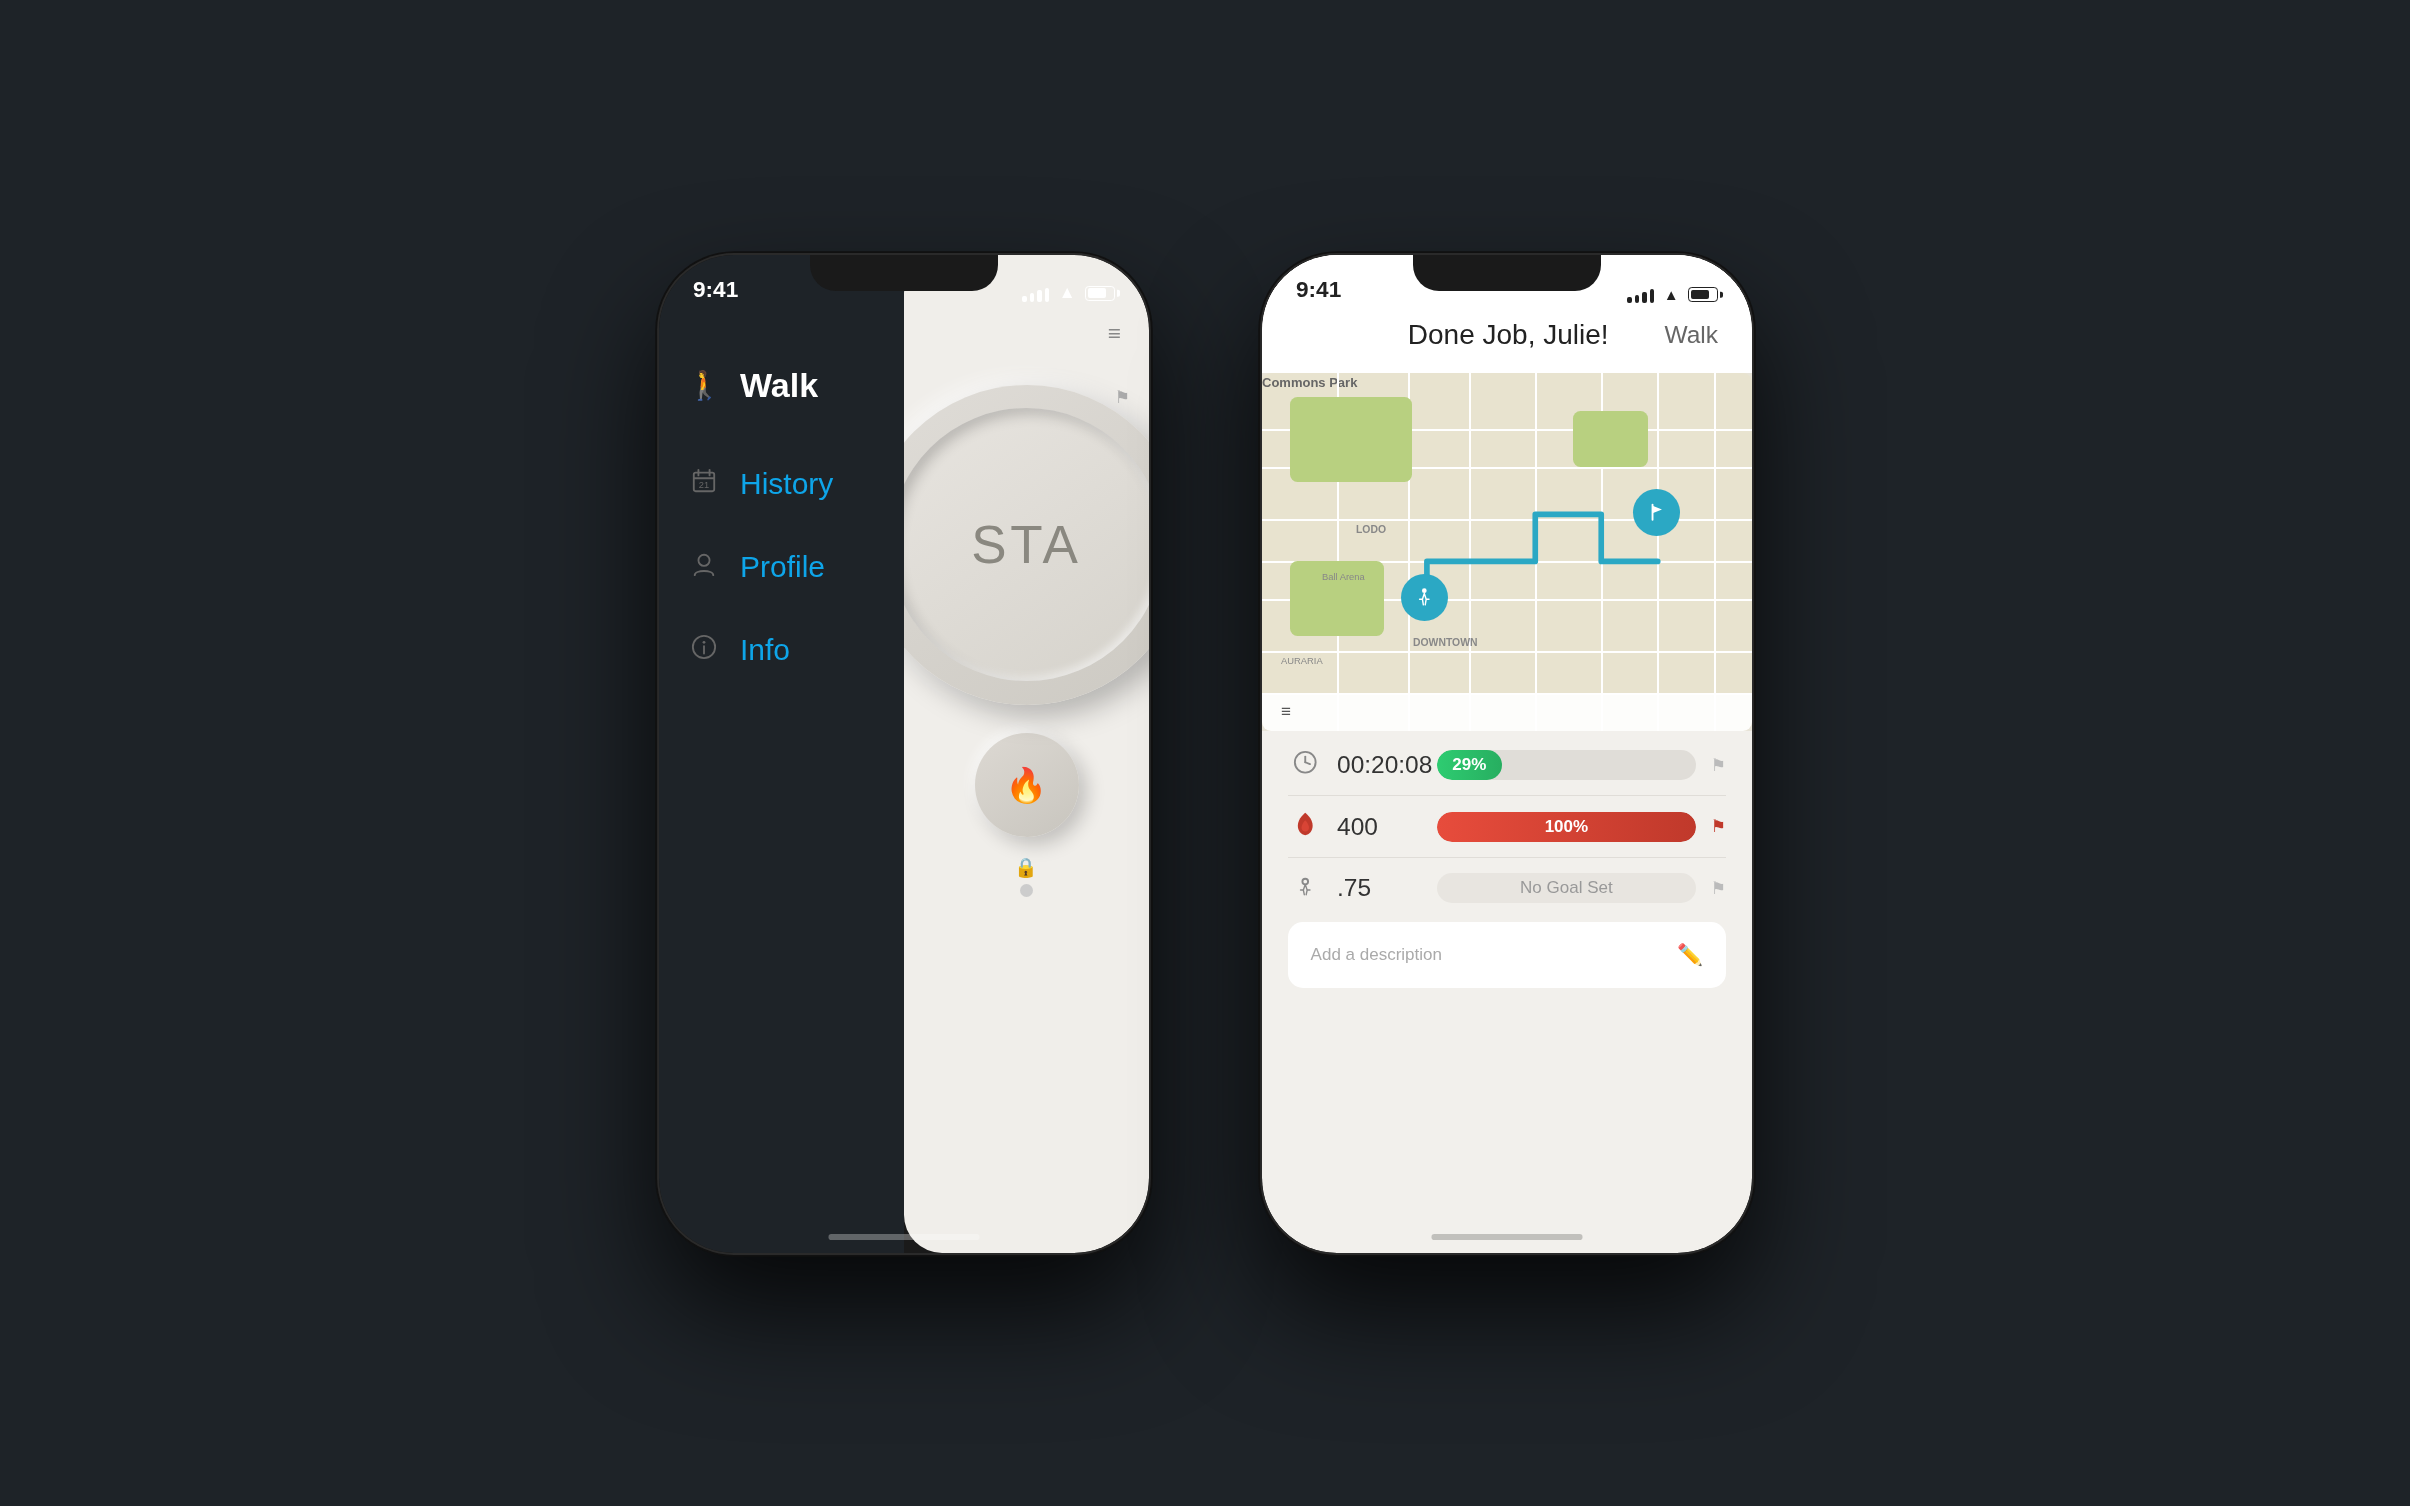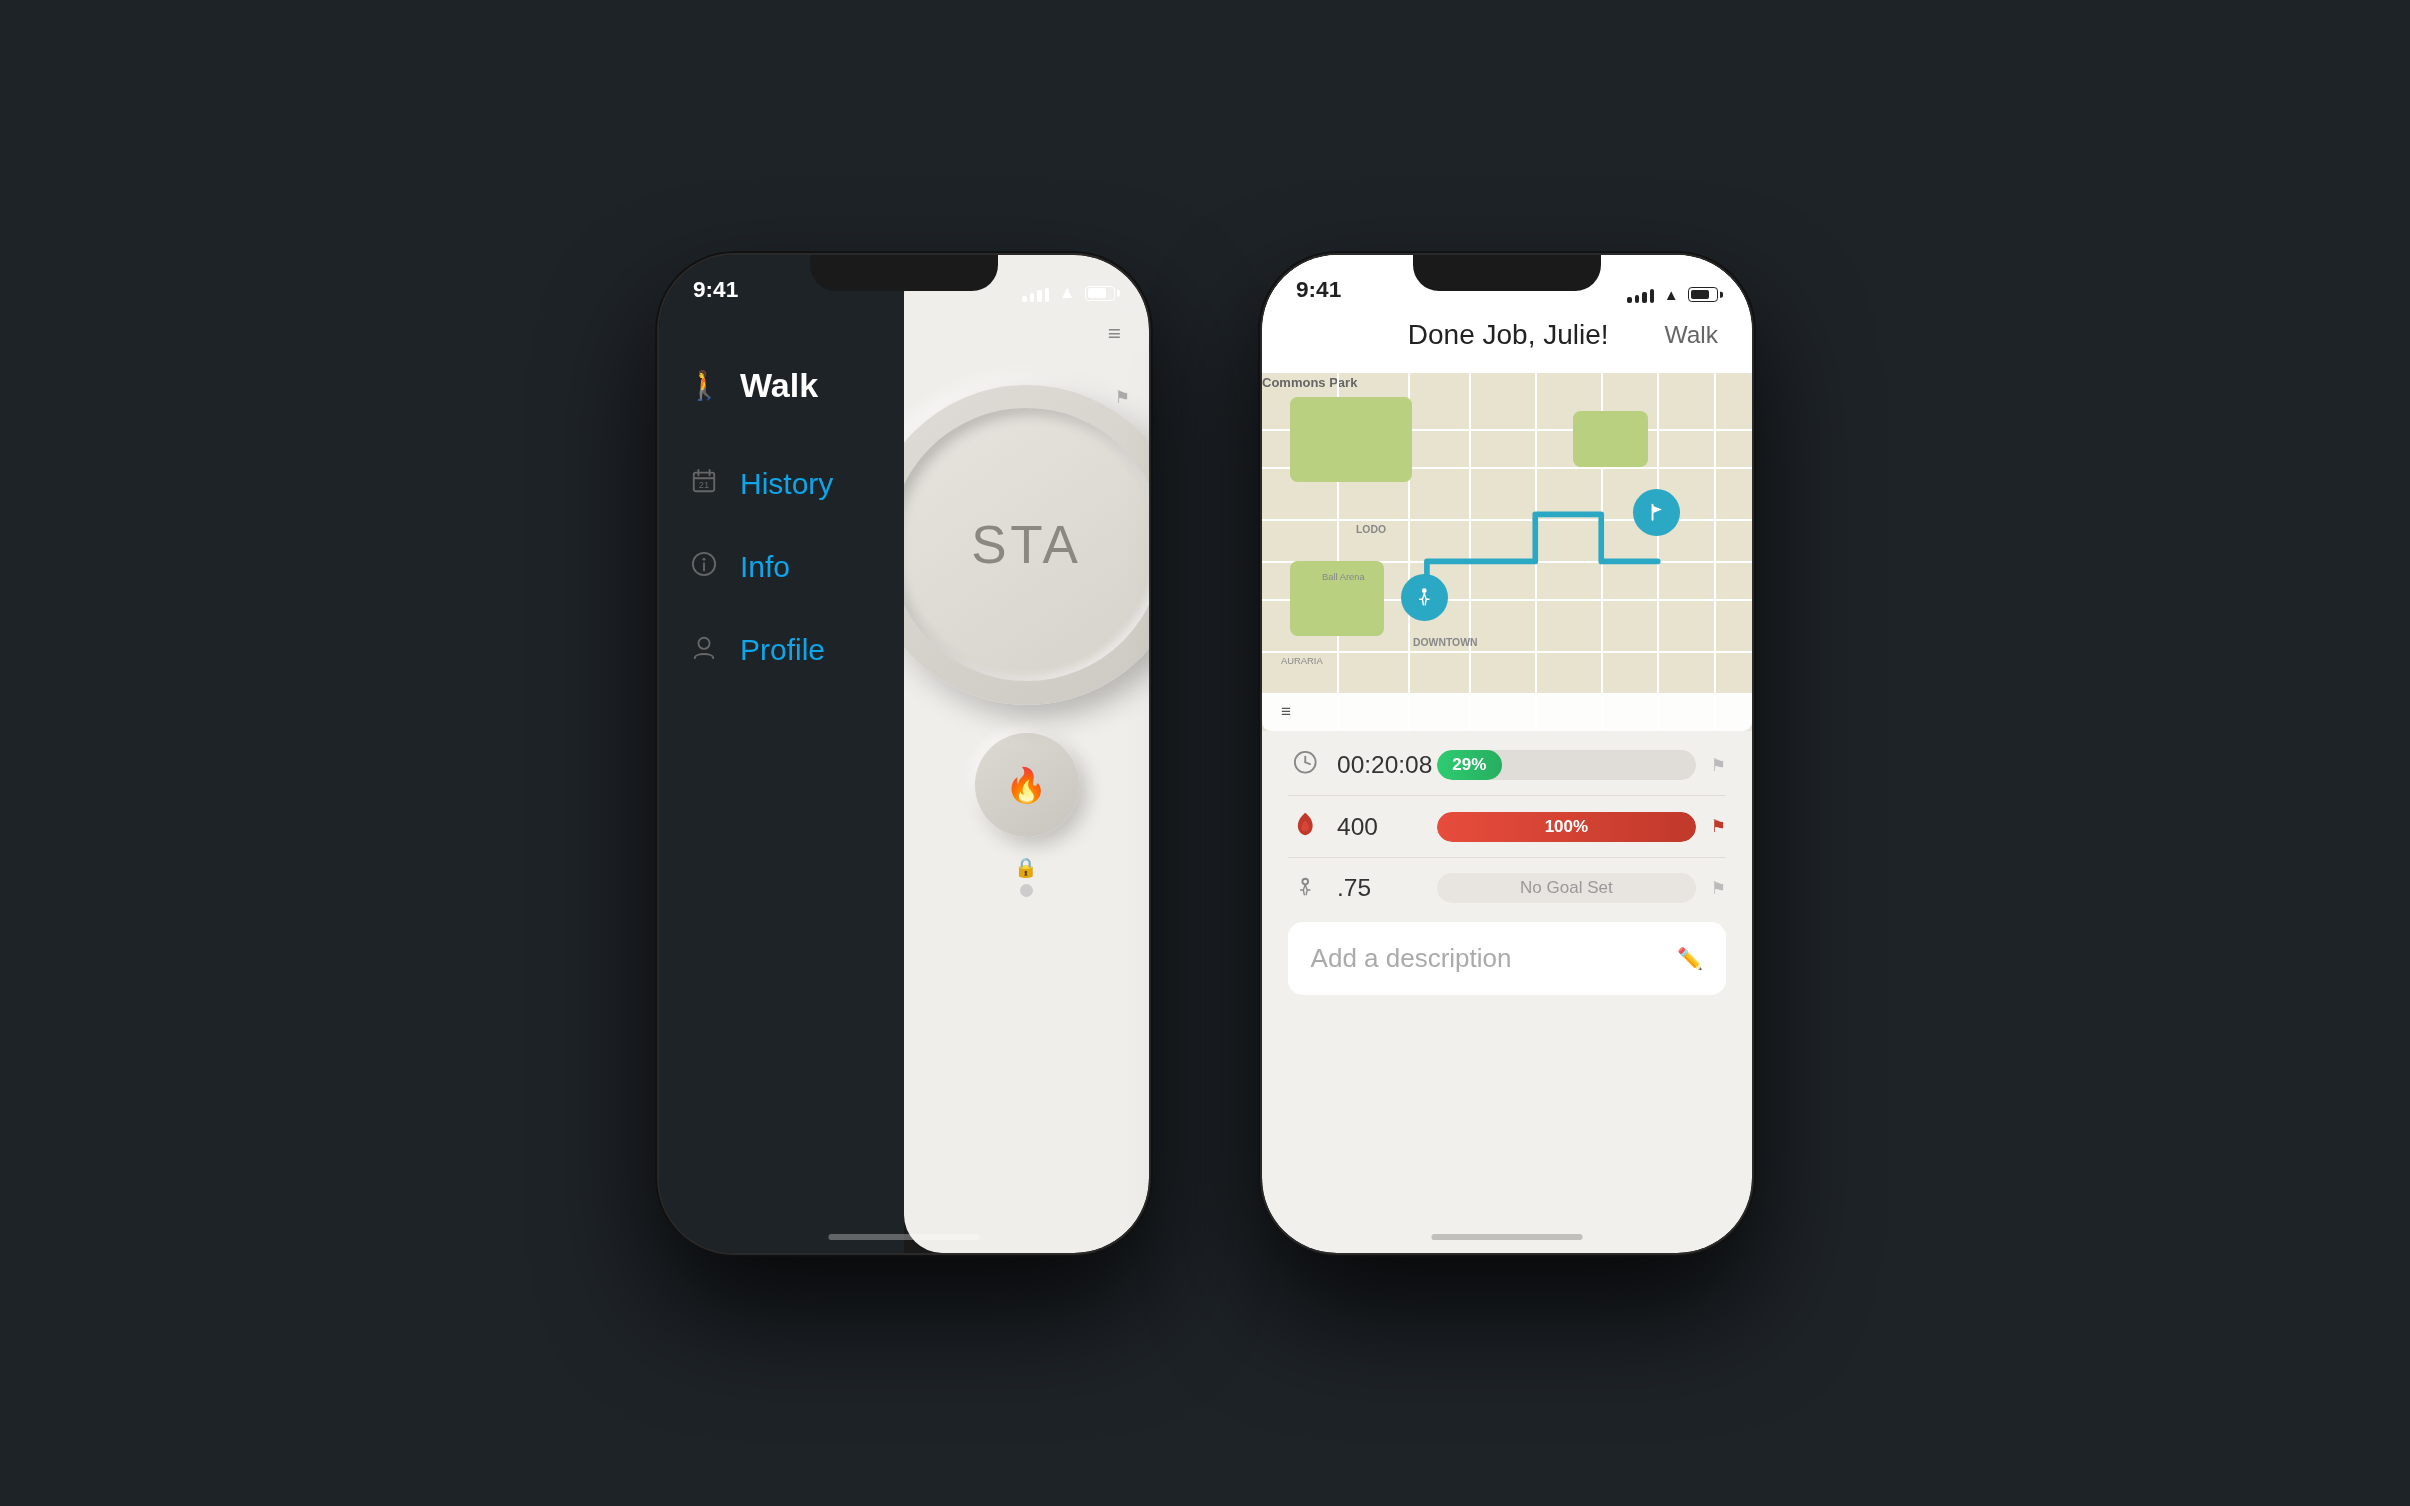--- a/index.html
+++ b/index.html
@@ -520,21 +520,21 @@
       margin: 0 26px;
       background: white;
       border-radius: 15px;
       padding: 21px 22.6px;
       display: flex;
       align-items: center;
       justify-content: space-between;
     }
 
     .description-placeholder {
-      font-size: 26px;
+      font-size: 17px;
       color: #aaa;
       text-align: center;
     }
 
     .share-area {
       margin: 11.3px 26px 0;
       background: #e8e5e0;
       border-radius: 15px;
       padding: 19px 22.6px;
       display: flex;
@@ -652,36 +652,36 @@
               <line x1="3" y1="11" x2="25" y2="11" stroke="#666" stroke-width="2"></line>
               <text x="14" y="22" text-anchor="middle" font-size="10" fill="#666">21</text>
             </svg>
           </div>
           <span class="sidebar-item-label">History</span>
         </div>
 
         <div class="sidebar-item" style="margin-top: 15px;">
           <div class="sidebar-item-icon">
             <svg width="26" height="26" viewBox="0 0 28 28" fill="none">
+              <circle cx="14" cy="10" r="6" stroke="#666" stroke-width="2" fill="none"></circle>
+              <path d="M4 26 C4 20 24 20 24 26" stroke="#666" stroke-width="2" fill="none" stroke-linecap="round"></path>
+            </svg>
+          </div>
+          <span class="sidebar-item-label">Profile</span>
+        </div>
+
+        <div class="sidebar-item" style="margin-top: 15px;">
+          <div class="sidebar-item-icon">
+            <svg width="26" height="26" viewBox="0 0 28 28" fill="none">
               <circle cx="14" cy="14" r="12" stroke="#666" stroke-width="2" fill="none"></circle>
               <circle cx="14" cy="9" r="1.5" fill="#666"></circle>
               <line x1="14" y1="13" x2="14" y2="21" stroke="#666" stroke-width="2" stroke-linecap="round"></line>
             </svg>
           </div>
           <span class="sidebar-item-label">Info</span>
-        </div>
-
-        <div class="sidebar-item" style="margin-top: 15px;">
-          <div class="sidebar-item-icon">
-            <svg width="26" height="26" viewBox="0 0 28 28" fill="none">
-              <circle cx="14" cy="10" r="6" stroke="#666" stroke-width="2" fill="none"></circle>
-              <path d="M4 26 C4 20 24 20 24 26" stroke="#666" stroke-width="2" fill="none" stroke-linecap="round"></path>
-            </svg>
-          </div>
-          <span class="sidebar-item-label">Profile</span>
         </div>
       </div>
 
       <div class="walk-panel">
         <div class="walk-panel-header">
           <span class="hamburger">≡</span>
         </div>
 
         <div class="dial-container">
 

